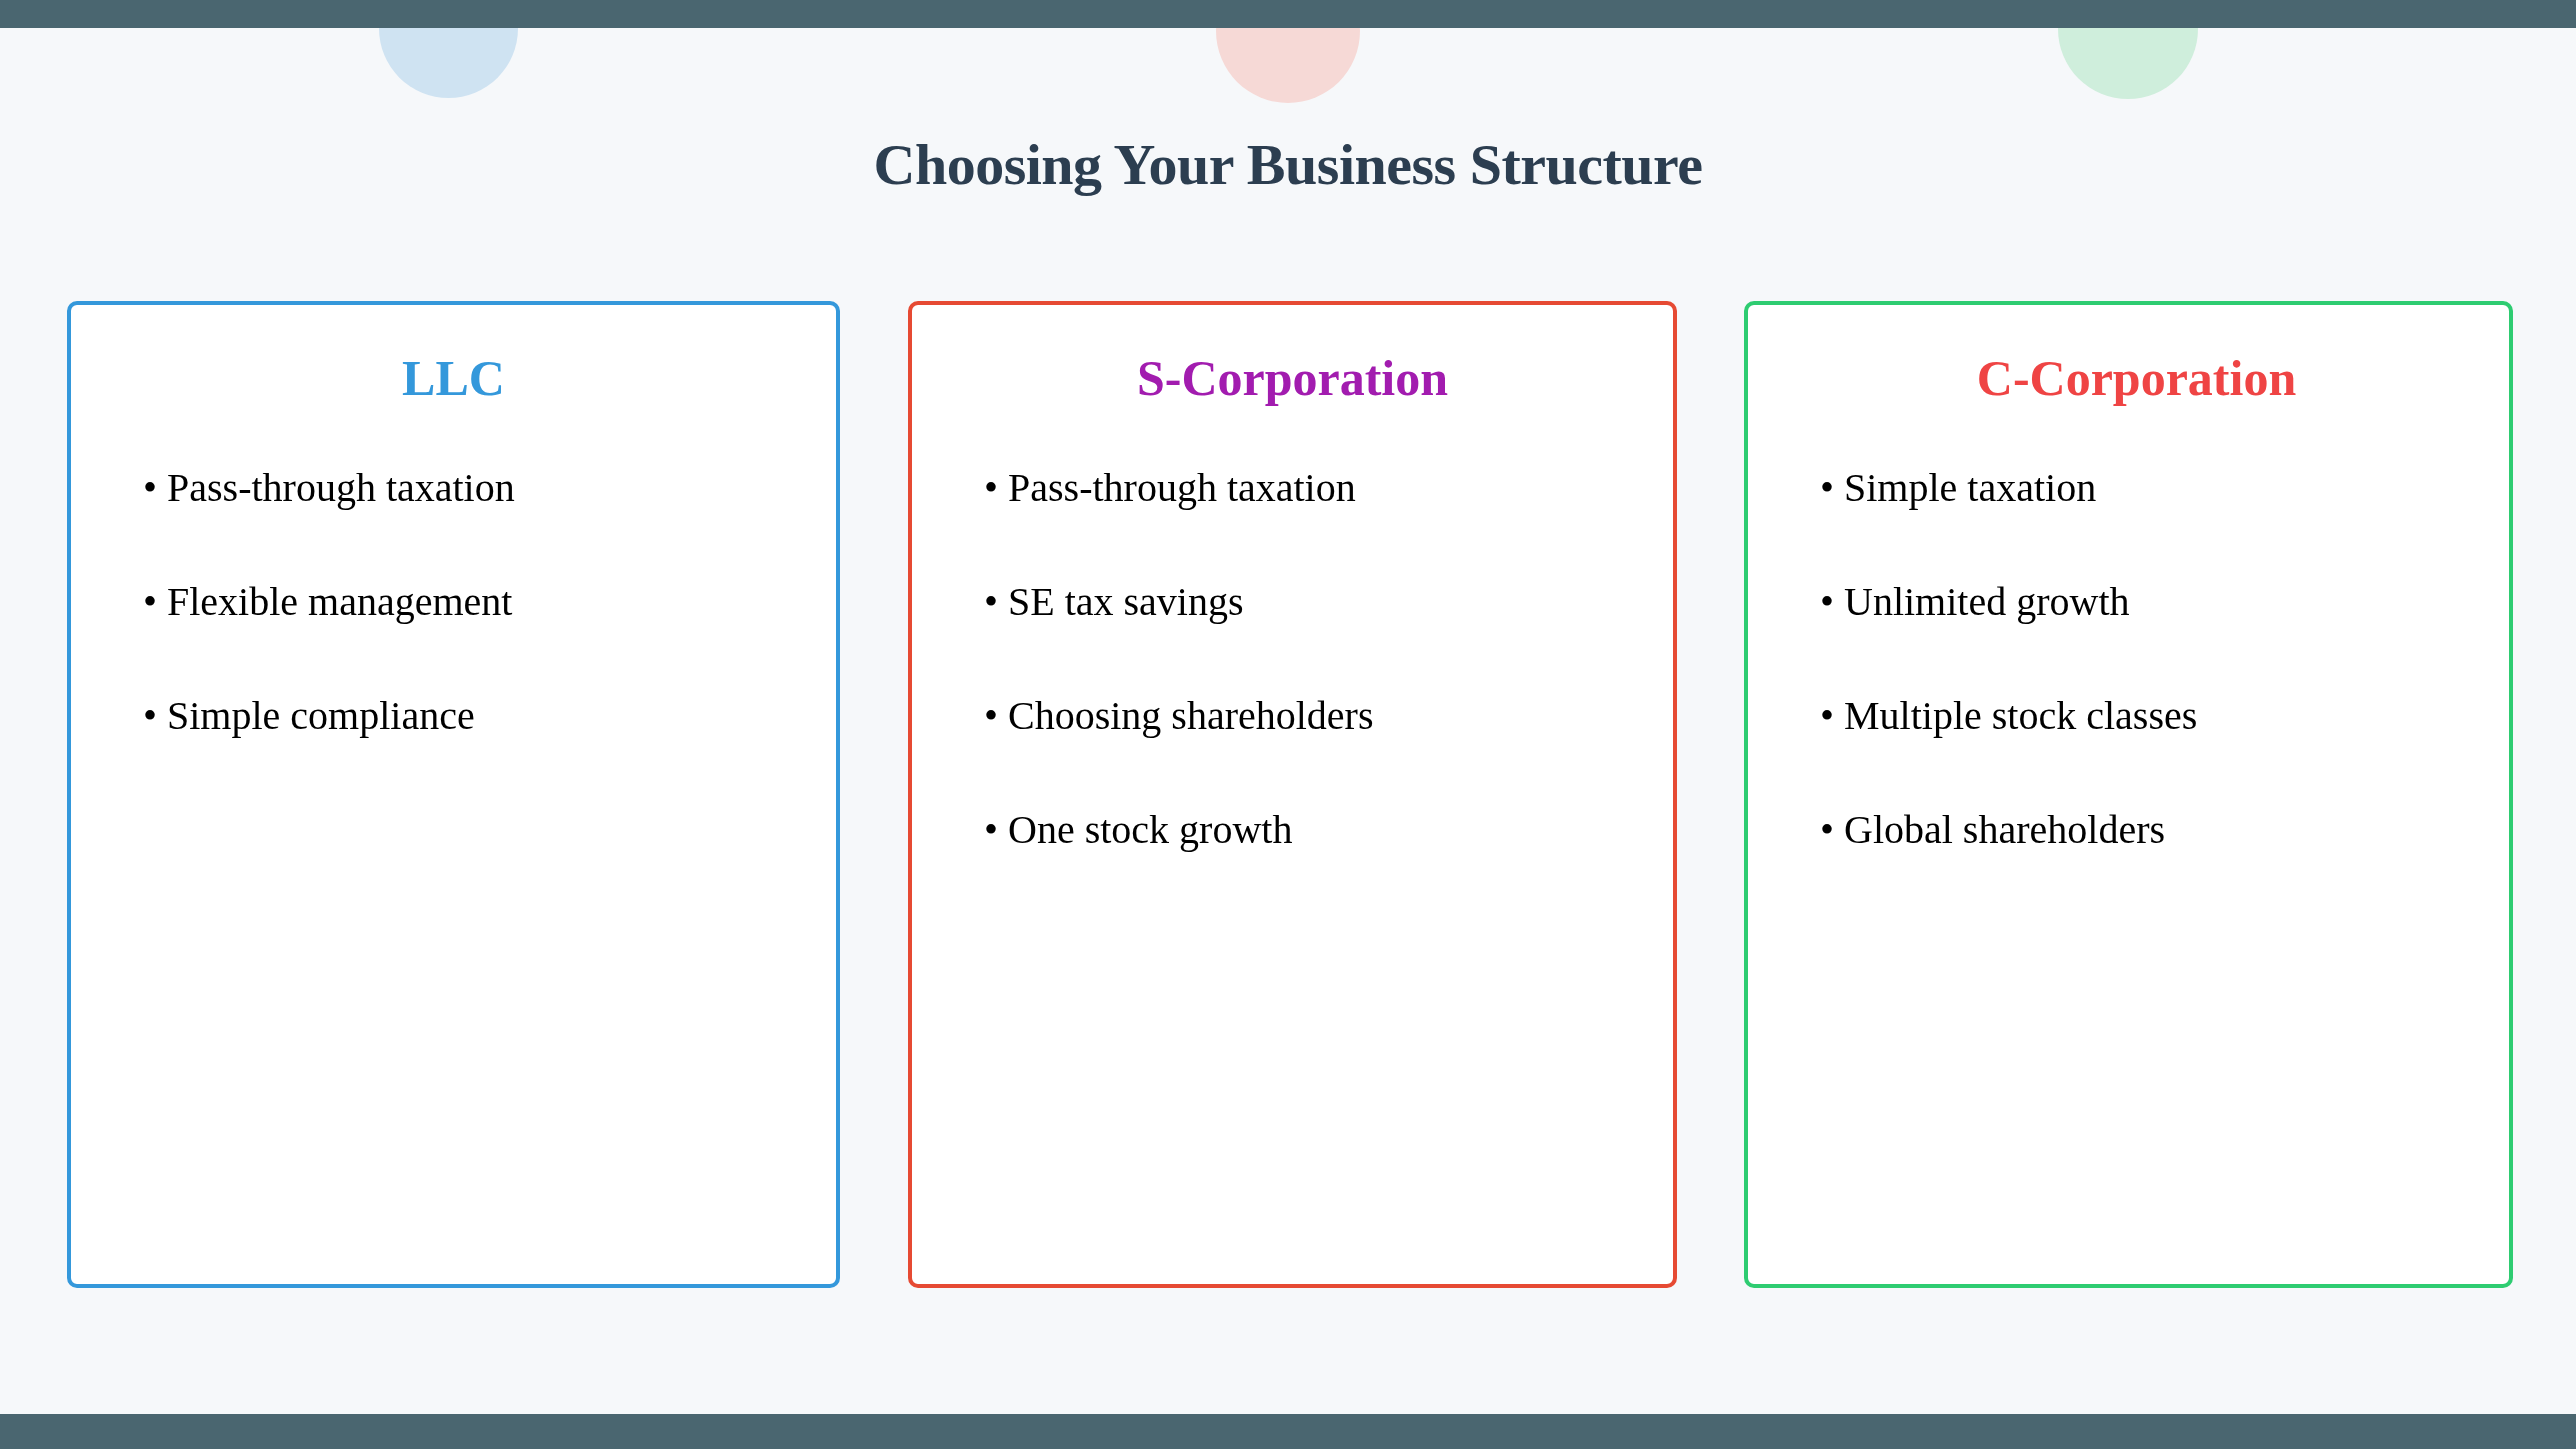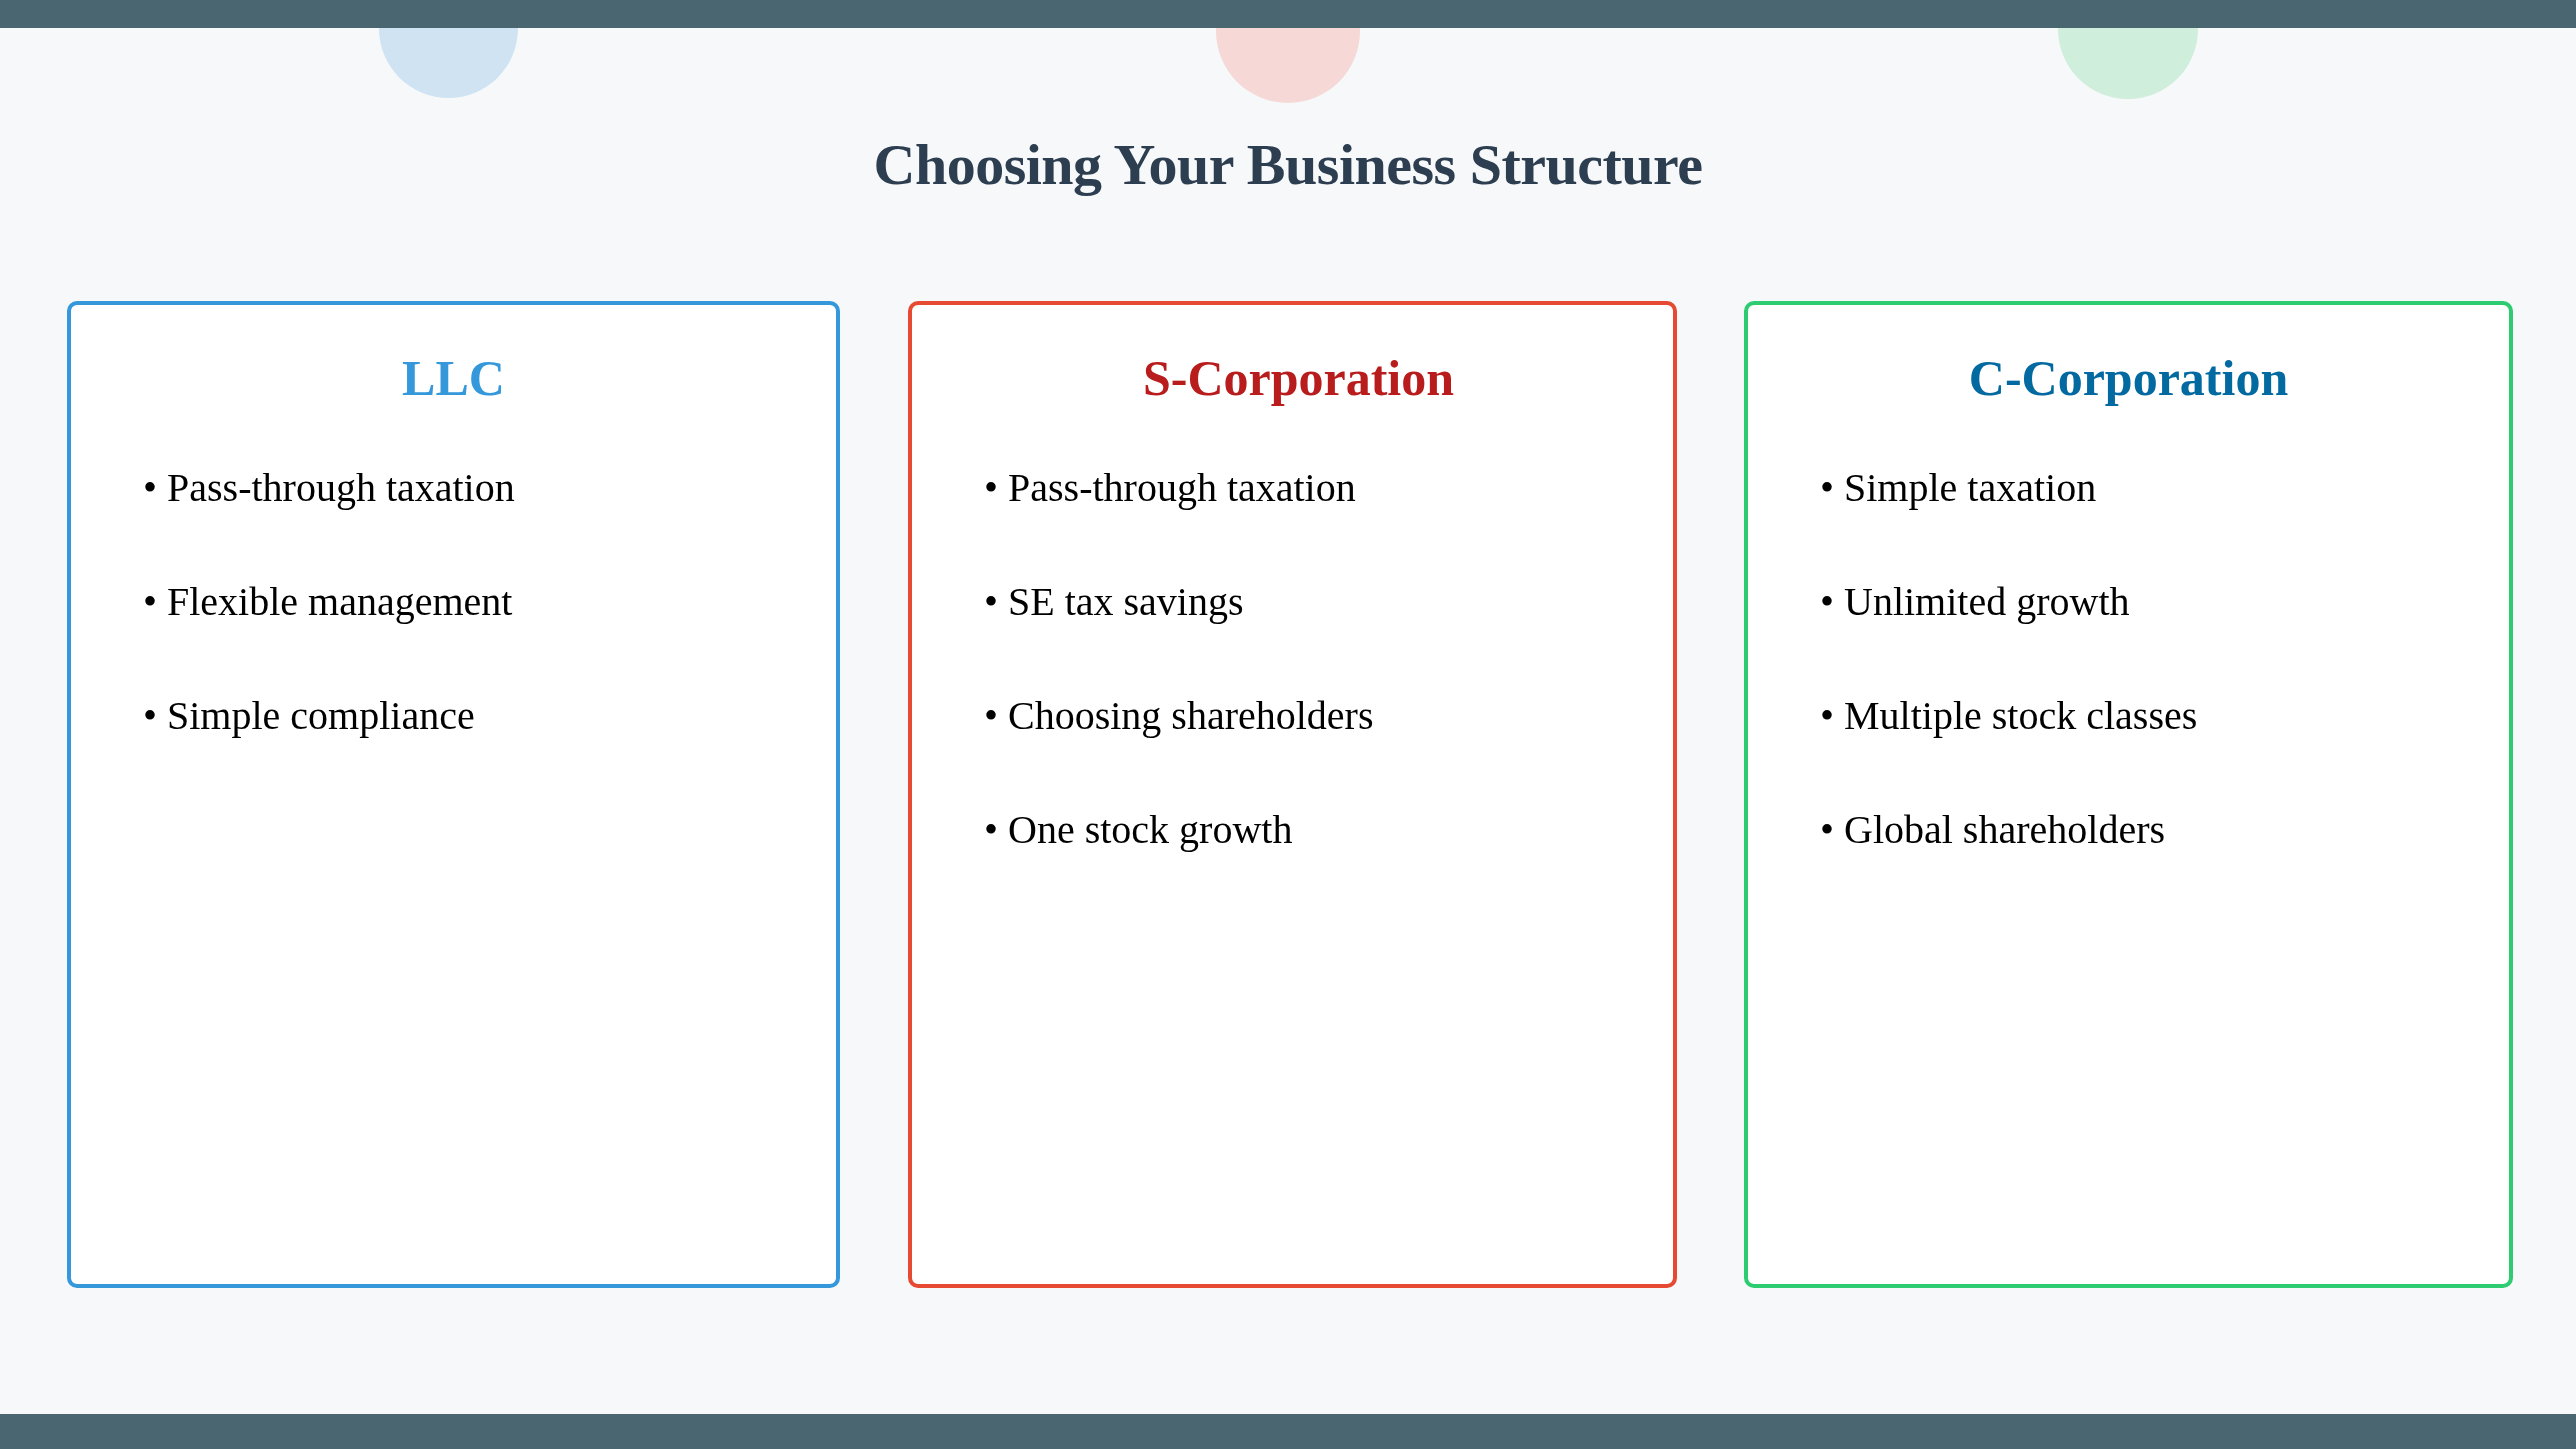--- a/index.html
+++ b/index.html
@@ -85,22 +85,22 @@
     position: absolute;
     left: 0;
     top: 44px;
     width: 100%;
     text-align: center;
     font-size: 50px;
     font-weight: bold;
     white-space: nowrap;
   }
   .card-llc   .card-heading { color: #3498db; }
-  .card-scorp .card-heading { color: #b91c1c; padding-left: 6px; }
-  .card-ccorp .card-heading { color: #0369a1; }
+  .card-scorp .card-heading { color: #a21caf; }
+  .card-ccorp .card-heading { color: #ef4444; padding-left: 8px; }
 
   .card-bullets {
     position: absolute;
     left: 0;
     top: 162px;
     width: 100%;
     padding: 0;
     margin: 0;
     list-style: none;
   }

